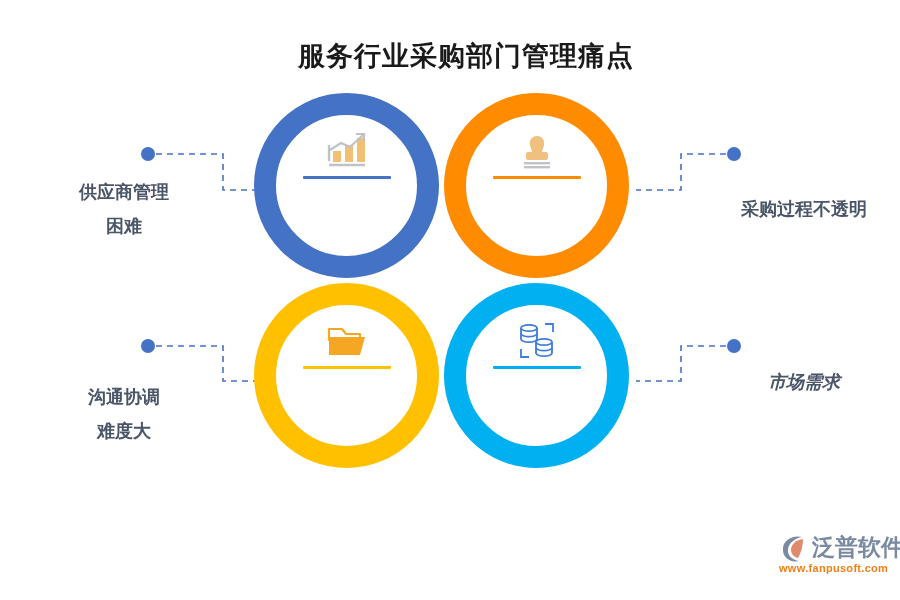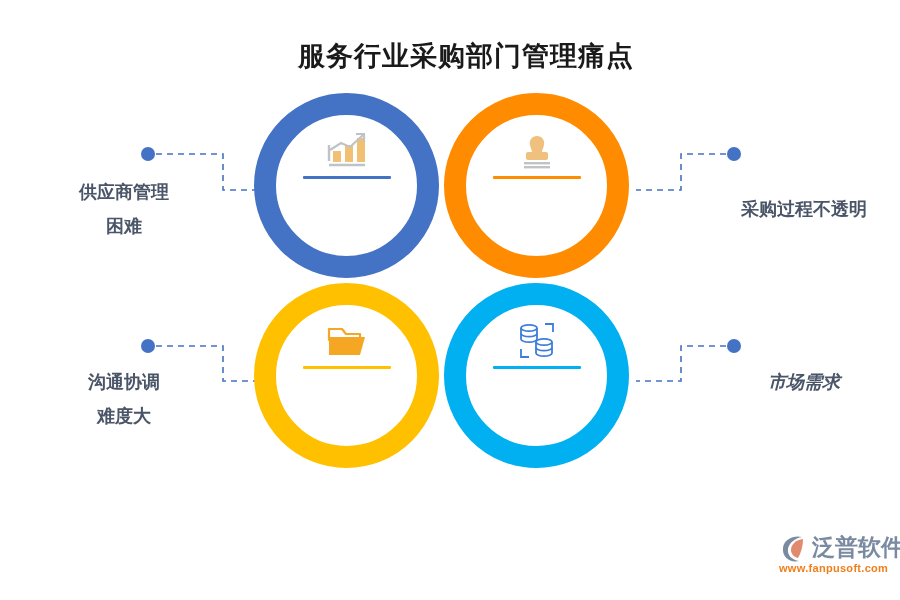--- a/index.html
+++ b/index.html
@@ -92,21 +92,21 @@
     text-align: center;
     font-size: 18px;
     font-weight: bold;
     color: #4a5568;
     line-height: 34px;
   }
   .pain-label .line2 { display: block; }
 
   #label-0 { left: 8px;   top: 175px; }
   #label-1 { left: 688px; top: 192px; }
-  #label-2 { left: 8px;   top: 365px; }
+  #label-2 { left: 8px;   top: 380px; }
   #label-3 { left: 688px; top: 365px; font-style: italic; }
 
   
   #brand-logo {
     position: absolute;
     left: 762px;
     top: 532px;
     width: 132px;
     height: 52px;
   }

